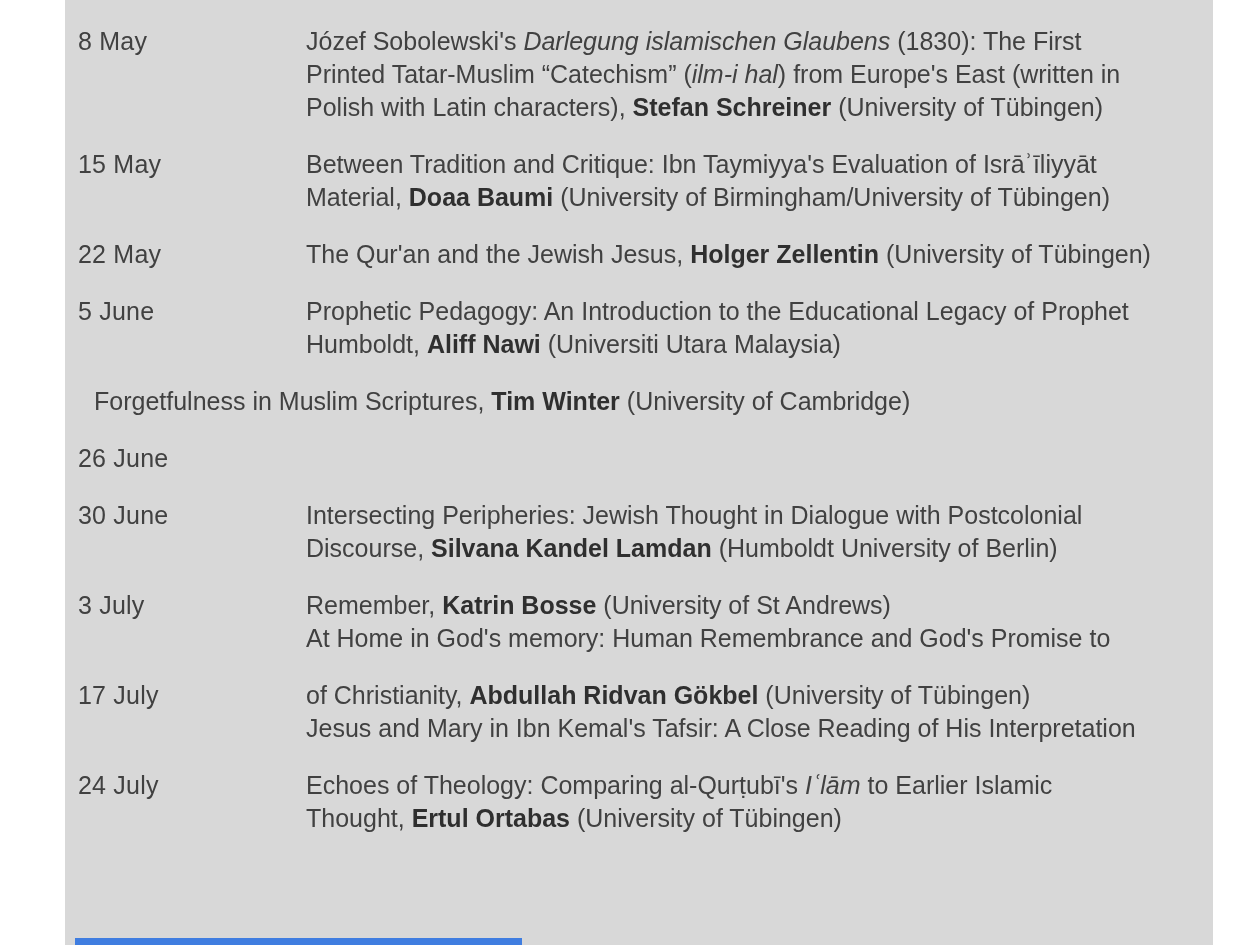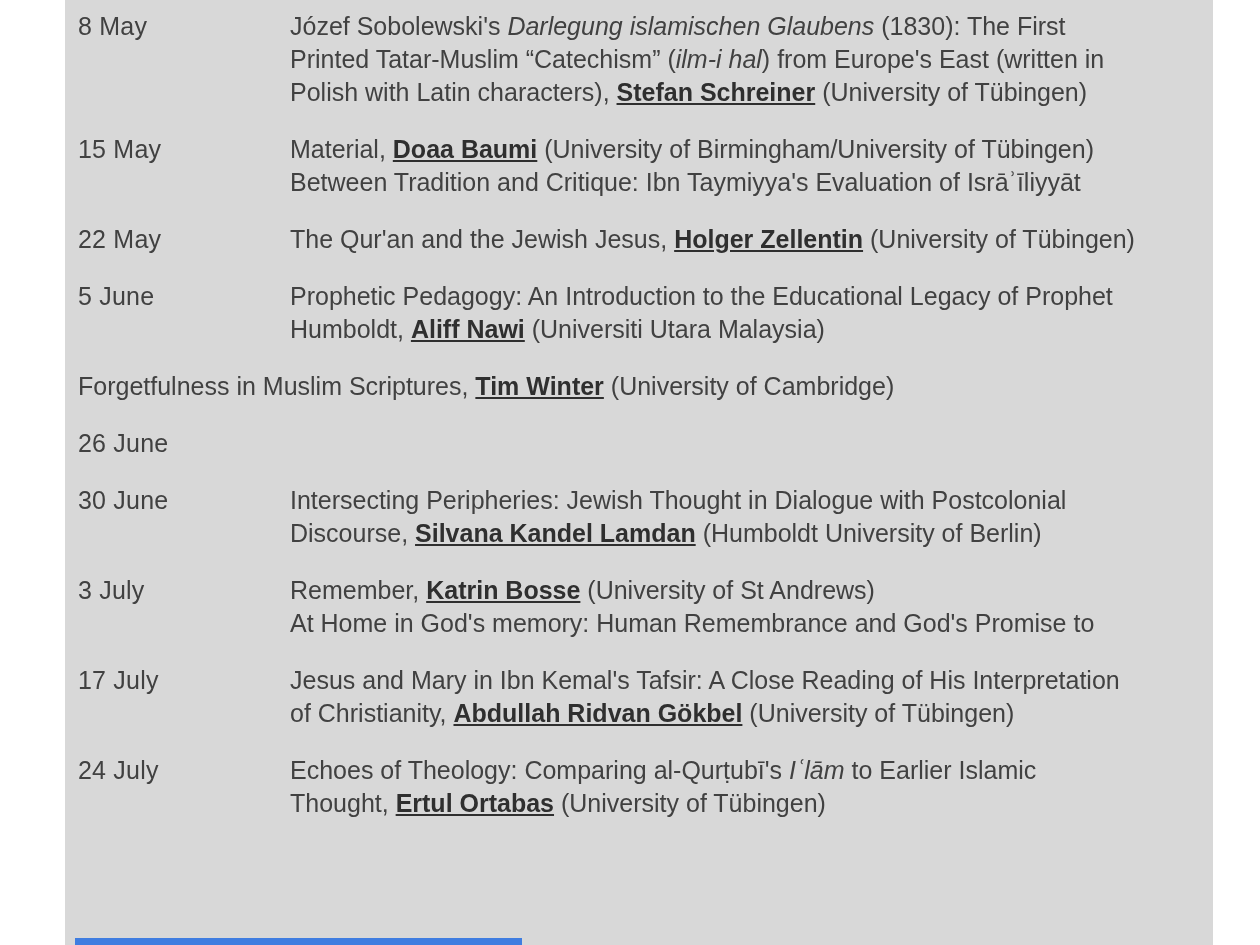--- a/index.html
+++ b/index.html
@@ -17,47 +17,48 @@
     background: #ffffff;
   }
   .panel {
     position: absolute;
     left: 65px;
     top: 0;
     width: 1148px;
     height: 945px;
     background: #d8d8d8;
     box-sizing: border-box;
-    padding: 10px 0 0 13px;
+    padding: 25px 0 0 13px;
   }
   .schedule {
     width: 100%;
   }
   .entry {
     display: flex;
     flex-direction: row;
     align-items: flex-start;
     margin-bottom: 24px;
     font-size: 25px;
     line-height: 33px;
     color: #414141;
   }
   .entry-date {
     flex: 0 0 212px;
     letter-spacing: 0.2px;
   }
   .entry-text {
     flex: 1 1 auto;
     min-width: 0;
+    margin-left: 16px;
   }
   .entry-text .line {
     white-space: nowrap;
   }
   .italic { font-style: italic; }
-  .bold { font-weight: bold; color: #2f2f2f; text-decoration: underline; }
+  .bold { font-weight: bold; color: #2f2f2f; }
   .accent-bar {
     position: absolute;
     left: 75px;
     bottom: 0;
     width: 447px;
     height: 7px;
   }
 </style>
 </head>
 <body style="background: rgb(255, 255, 255);">
@@ -70,22 +71,22 @@
     <div class="entry-text">
             <div class="line"><span>Józef Sobolewski's </span><span class="italic">Darlegung islamischen Glaubens</span><span> (1830): The First</span></div>
             <div class="line"><span>Printed Tatar-Muslim “Catechism” (</span><span class="italic">ilm-i hal</span><span>) from Europe's East (written in</span></div>
             <div class="line"><span>Polish with Latin characters), </span><span class="bold">Stefan Schreiner</span><span> (University of Tübingen)</span></div>
           </div>
   </div>
 
   <div class="entry">
     <div class="entry-date">15 May</div>
     <div class="entry-text">
+            <div class="line"><span>Between Tradition and Critique: Ibn Taymiyya's Evaluation of Isrāʾīliyyāt</span></div>
             <div class="line"><span>Material, </span><span class="bold">Doaa Baumi</span><span> (University of Birmingham/University of Tübingen)</span></div>
-            <div class="line"><span>Between Tradition and Critique: Ibn Taymiyya's Evaluation of Isrāʾīliyyāt</span></div>
           </div>
   </div>
 
   <div class="entry">
     <div class="entry-date">22 May</div>
     <div class="entry-text">
             <div class="line"><span>The Qur'an and the Jewish Jesus, </span><span class="bold">Holger Zellentin</span><span> (University of Tübingen)</span></div>
           </div>
   </div>
 
@@ -119,22 +120,22 @@
     <div class="entry-date">3 July</div>
     <div class="entry-text">
             <div class="line"><span>Remember, </span><span class="bold">Katrin Bosse</span><span> (University of St Andrews)</span></div>
             <div class="line"><span>At Home in God's memory: Human Remembrance and God's Promise to</span></div>
           </div>
   </div>
 
   <div class="entry">
     <div class="entry-date">17 July</div>
     <div class="entry-text">
+            <div class="line"><span>of Christianity, </span><span class="bold">Abdullah Ridvan Gökbel</span><span> (University of Tübingen)</span></div>
             <div class="line"><span>Jesus and Mary in Ibn Kemal's Tafsir: A Close Reading of His Interpretation</span></div>
-            <div class="line"><span>of Christianity, </span><span class="bold">Abdullah Ridvan Gökbel</span><span> (University of Tübingen)</span></div>
           </div>
   </div>
 
   <div class="entry">
     <div class="entry-date">24 July</div>
     <div class="entry-text">
             <div class="line"><span>Echoes of Theology: Comparing al-Qurṭubī's </span><span class="italic">Iʿlām</span><span> to Earlier Islamic</span></div>
             <div class="line"><span>Thought, </span><span class="bold">Ertul Ortabas</span><span> (University of Tübingen)</span></div>
           </div>
   </div>

